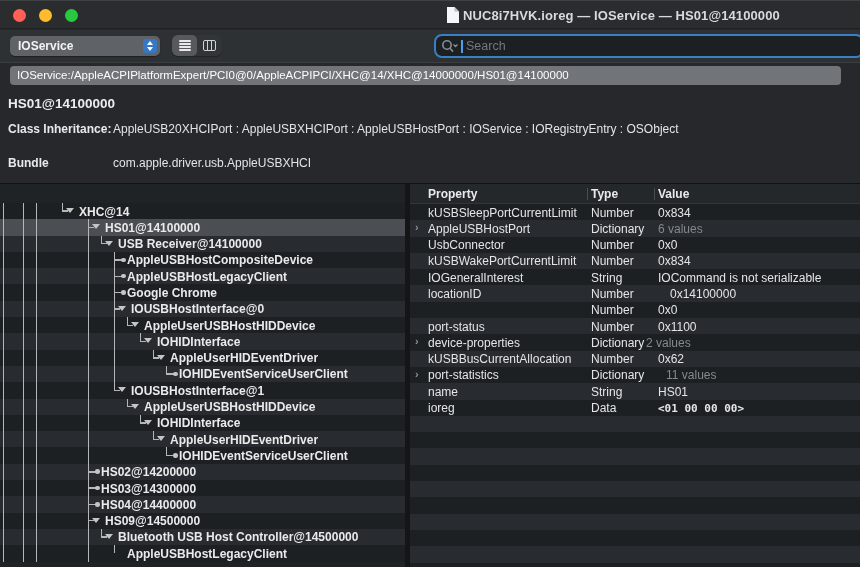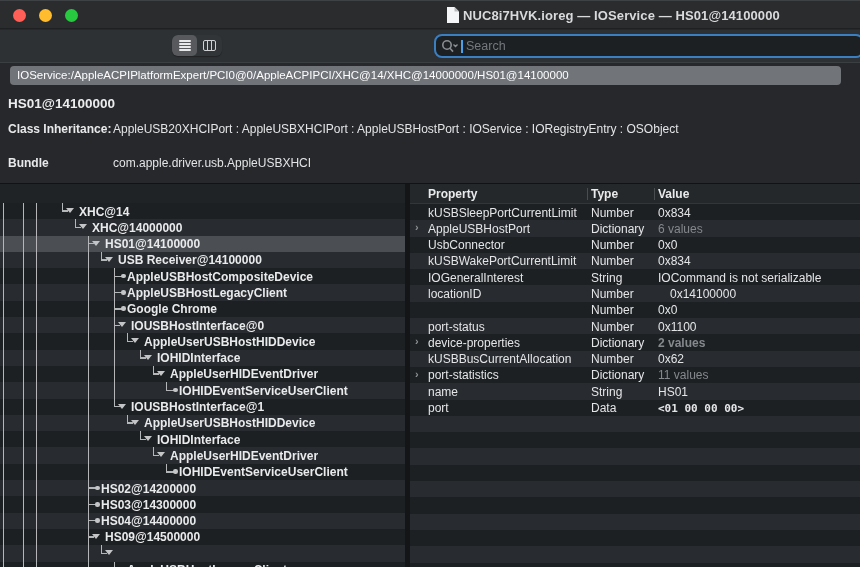--- a/index.html
+++ b/index.html
@@ -95,20 +95,27 @@
     <div class="doc-icon">
       <svg width="13" height="16" viewBox="0 0 13 16">
         <path d="M1 0 L8.5 0 L13 4.5 L13 16 L1 16 Z" fill="#f5f6f7"></path>
         <path d="M8.5 0 L8.5 4.5 L13 4.5 Z" fill="#b9bbbd"></path>
       </svg>
     </div>
     <div class="wtitle">NUC8i7HVK.ioreg — IOService — HS01@14100000</div>
   </div>
 
   <div class="toolbar">
+    <div class="popup">
+      <span class="popup-label">IOService</span>
+      <span class="stepper">
+          <i class="up"></i>
+          <i class="dn"></i>
+        </span>
+    </div>
     <div class="seg">
       <div class="seg-btn sel">
         <span class="icon-list">
             <i></i>
             <i></i>
             <i></i>
             <i></i>
           </span>
       </div>
       <div class="seg-btn">
@@ -147,29 +154,20 @@
       <div class="tree-rows" id="treeRows">
           <div class="tree-row">
             <div class="tline" style="left: 3px; top: 0px; height: 16.3px; width: 1.4px;"></div>
             <div class="tline" style="left: 23px; top: 0px; height: 16.3px; width: 1.4px;"></div>
             <div class="tline" style="left: 36px; top: 0px; height: 16.3px; width: 1.4px;"></div>
             <div class="tline" style="left: 62px; top: 0px; height: 8.15px; width: 1.4px;"></div>
             <div class="tline" style="left: 62px; top: 7.45px; height: 1.4px; width: 6px;"></div>
             <span class="chev" style="left: 66px; top: 5px;"></span>
             <span class="tree-label" style="left: 79px;">XHC@14</span>
           </div>
-          <div class="tree-row alt">
-            <div class="tline" style="left: 3px; top: 0px; height: 16.3px; width: 1.4px;"></div>
-            <div class="tline" style="left: 23px; top: 0px; height: 16.3px; width: 1.4px;"></div>
-            <div class="tline" style="left: 36px; top: 0px; height: 16.3px; width: 1.4px;"></div>
-            <div class="tline" style="left: 75px; top: 0px; height: 8.15px; width: 1.4px;"></div>
-            <div class="tline" style="left: 75px; top: 7.45px; height: 1.4px; width: 6px;"></div>
-            <span class="chev" style="left: 79px; top: 5px;"></span>
-            <span class="tree-label" style="left: 92px;">XHC@14000000</span>
-          </div>
           <div class="tree-row selected">
             <div class="tline" style="left: 3px; top: 0px; height: 16.3px; width: 1.4px;"></div>
             <div class="tline" style="left: 23px; top: 0px; height: 16.3px; width: 1.4px;"></div>
             <div class="tline" style="left: 36px; top: 0px; height: 16.3px; width: 1.4px;"></div>
             <div class="tline" style="left: 88px; top: 0px; height: 8.15px; width: 1.4px;"></div>
             <div class="tline" style="left: 88px; top: 8.15px; height: 8.15px; width: 1.4px;"></div>
             <div class="tline" style="left: 88px; top: 7.45px; height: 1.4px; width: 6px;"></div>
             <span class="chev" style="left: 92px; top: 5px;"></span>
             <span class="tree-label" style="left: 105px;">HS01@14100000</span>
           </div>
@@ -362,20 +360,21 @@
             <span class="tree-label" style="left: 105px;">HS09@14500000</span>
           </div>
           <div class="tree-row alt">
             <div class="tline" style="left: 3px; top: 0px; height: 16.3px; width: 1.4px;"></div>
             <div class="tline" style="left: 23px; top: 0px; height: 16.3px; width: 1.4px;"></div>
             <div class="tline" style="left: 36px; top: 0px; height: 16.3px; width: 1.4px;"></div>
             <div class="tline" style="left: 88px; top: 0px; height: 16.3px; width: 1.4px;"></div>
             <div class="tline" style="left: 101px; top: 0px; height: 8.15px; width: 1.4px;"></div>
             <div class="tline" style="left: 101px; top: 7.45px; height: 1.4px; width: 6px;"></div>
             <span class="chev" style="left: 105px; top: 5px;"></span>
+            <span class="tree-label" style="left: 118px;">Bluetooth USB Host Controller@14500000</span>
           </div>
           <div class="tree-row">
             <div class="tline" style="left: 3px; top: 0px; height: 16.3px; width: 1.4px;"></div>
             <div class="tline" style="left: 23px; top: 0px; height: 16.3px; width: 1.4px;"></div>
             <div class="tline" style="left: 36px; top: 0px; height: 16.3px; width: 1.4px;"></div>
             <div class="tline" style="left: 88px; top: 0px; height: 16.3px; width: 1.4px;"></div>
             <div class="tline" style="left: 114px; top: 0px; height: 8.15px; width: 1.4px;"></div>
             <span class="tree-label" style="left: 127px;">AppleUSBHostLegacyClient</span>
           </div>
         </div>
@@ -427,40 +426,40 @@
           </div>
           <div class="prow alt">
             <span class="pcell" style="left: 18px;">port-status</span>
             <span class="pcell" style="left: 181px;">Number</span>
             <span class="pcell" style="left: 248px;">0x1100</span>
           </div>
           <div class="prow">
             <span class="pchev">›</span>
             <span class="pcell" style="left: 18px;">device-properties</span>
             <span class="pcell" style="left: 181px;">Dictionary</span>
-            <span class="pcell gray" style="left: 248px; font-weight: bold;">2 values</span>
+            <span class="pcell gray" style="left: 236px;">2 values</span>
           </div>
           <div class="prow alt">
             <span class="pcell" style="left: 18px;">kUSBBusCurrentAllocation</span>
             <span class="pcell" style="left: 181px;">Number</span>
             <span class="pcell" style="left: 248px;">0x62</span>
           </div>
           <div class="prow">
             <span class="pchev">›</span>
             <span class="pcell" style="left: 18px;">port-statistics</span>
             <span class="pcell" style="left: 181px;">Dictionary</span>
-            <span class="pcell gray" style="left: 248px;">11 values</span>
+            <span class="pcell gray" style="left: 256px;">11 values</span>
           </div>
           <div class="prow alt">
             <span class="pcell" style="left: 18px;">name</span>
             <span class="pcell" style="left: 181px;">String</span>
             <span class="pcell" style="left: 248px;">HS01</span>
           </div>
           <div class="prow">
-            <span class="pcell" style="left: 18px;">port</span>
+            <span class="pcell" style="left: 18px;">ioreg</span>
             <span class="pcell" style="left: 181px;">Data</span>
             <span class="pcell mono" style="left: 248px;">&lt;01 00 00 00&gt;</span>
           </div>
           <div class="prow alt"></div>
           <div class="prow"></div>
           <div class="prow alt"></div>
           <div class="prow"></div>
           <div class="prow alt"></div>
           <div class="prow"></div>
           <div class="prow alt"></div>

